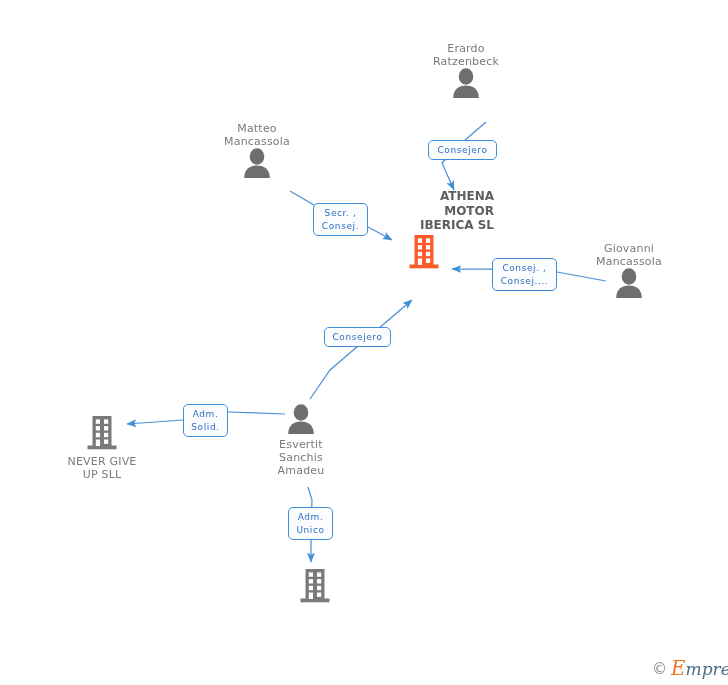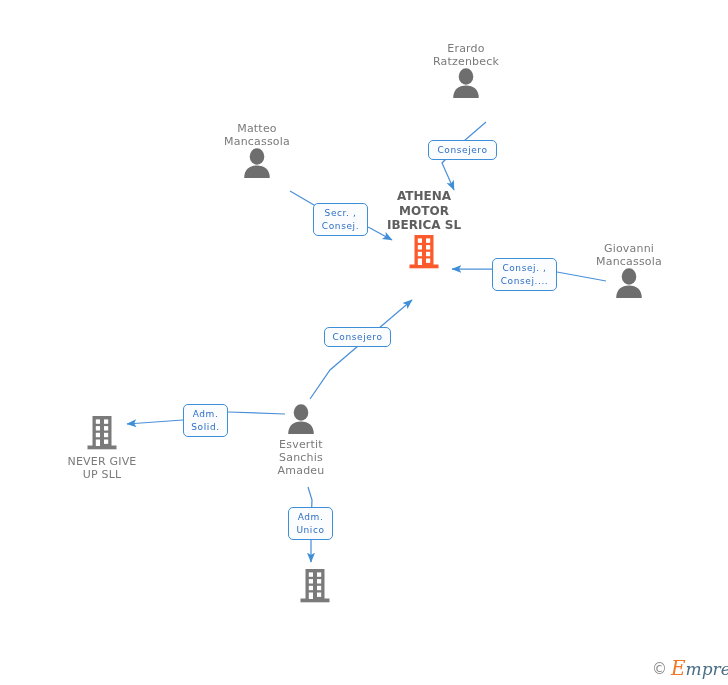--- a/index.html
+++ b/index.html
@@ -39,20 +39,21 @@
     line-height: 13px;
     white-space: pre-line;
     letter-spacing: 0.2px;
   }
   .node-label.center-label {
     color: #5e5e5e;
     font-weight: bold;
     font-size: 12px;
     line-height: 14.5px;
     letter-spacing: 0px;
+    text-align: right;
   }
   .edge-label {
     position: absolute;
     box-sizing: border-box;
     border: 1px solid #3f8fd8;
     border-radius: 5px;
     background: #fbfcfe;
     color: #2e6fc4;
     font-size: 9px;
     line-height: 13px;

